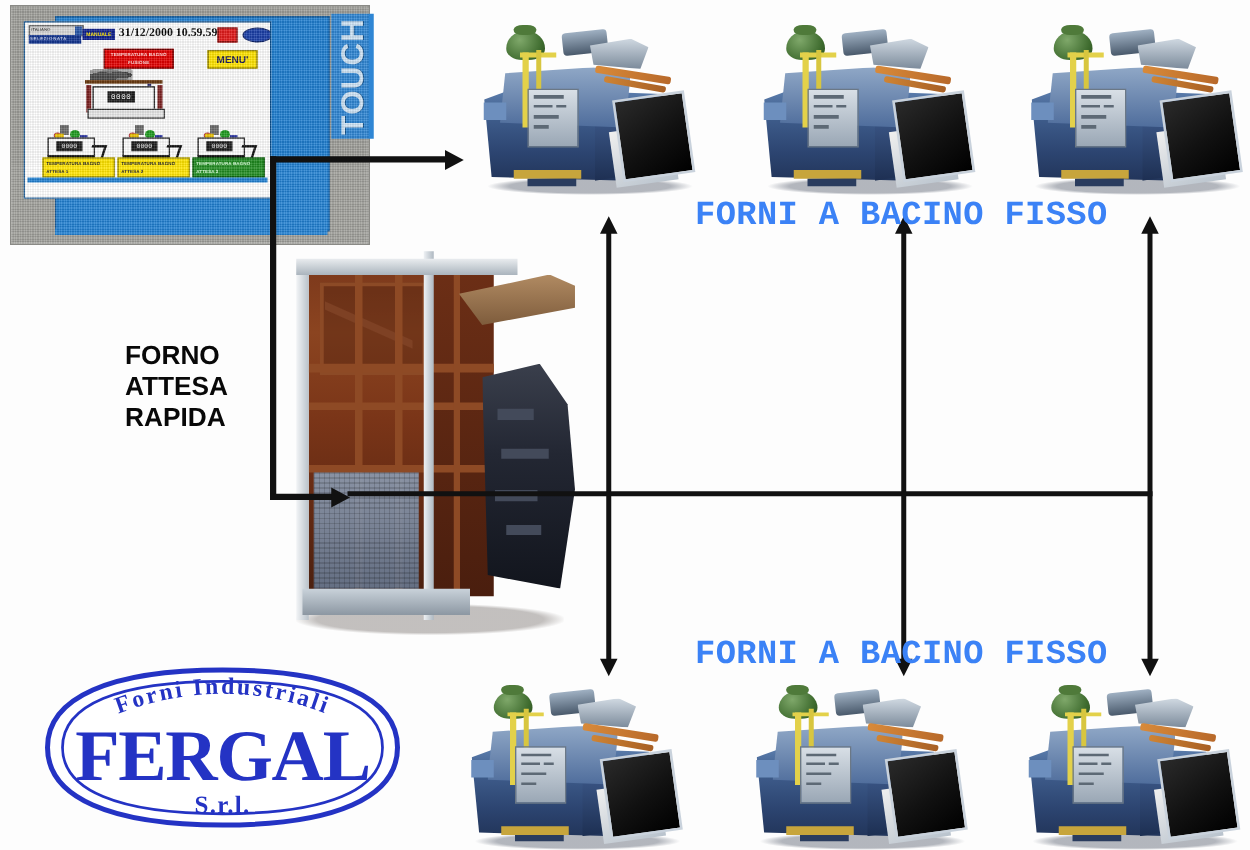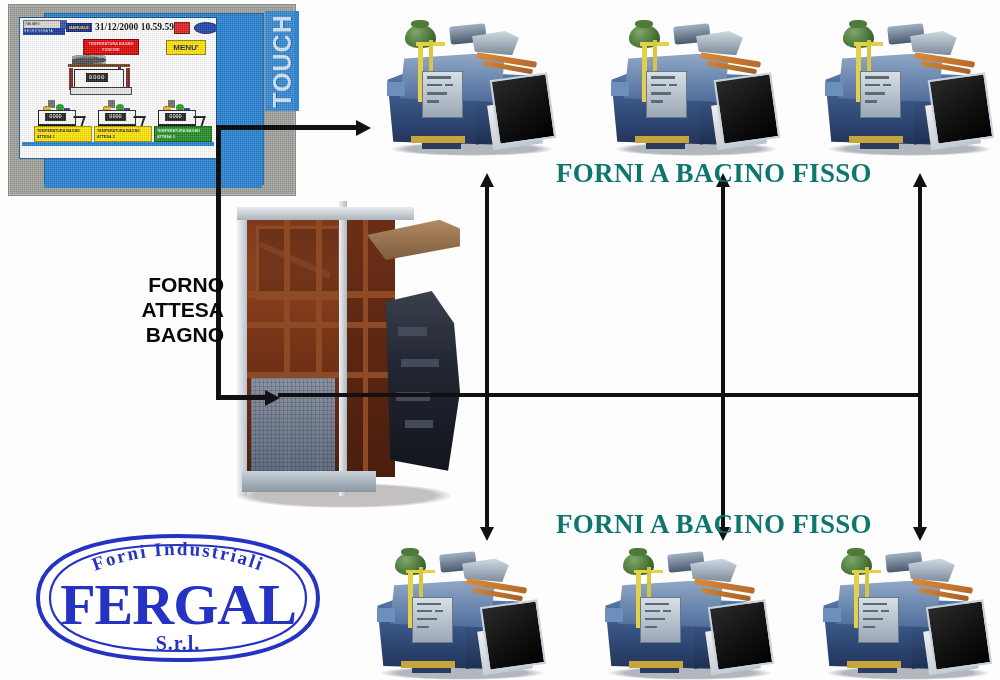--- a/index.html
+++ b/index.html
@@ -179,23 +179,23 @@
      background:linear-gradient(24deg,rgba(255,255,255,0) 46%,#7e4124 47% 53%,rgba(255,255,255,0) 54%);}
 
   
   .ln{position:absolute;background:#111;}
   .arrowhead{position:absolute;width:0;height:0;}
   .ah-right{border-top:8px solid transparent;border-bottom:8px solid transparent;border-left:15px solid #111;}
   .ah-up{border-left:7px solid transparent;border-right:7px solid transparent;border-bottom:14px solid #111;}
   .ah-down{border-left:7px solid transparent;border-right:7px solid transparent;border-top:14px solid #111;}
 
   
-  .title-txt{position:absolute;font-weight:bold;color:#0f766e;white-space:nowrap;
-     font-family:Liberation Serif, serif;letter-spacing:.3px;}
-  .ffr-label{position:absolute;left:100px;top:272px;width:124px;text-align:right;
+  .title-txt{position:absolute;font-weight:bold;color:#3b82f6;white-space:nowrap;
+     font-family:Liberation Mono, monospace;letter-spacing:.3px;}
+  .ffr-label{position:absolute;left:100px;top:272px;width:124px;text-align:left;
      font-weight:bold;font-size:21px;line-height:25px;color:#080808;
      font-family:"Liberation Sans", sans-serif;}
 
   
   .logo{position:absolute;left:28px;top:528px;width:300px;height:140px;}
   .logo svg{display:block;}
 </style>
 </head>
 <body>
 
@@ -496,21 +496,21 @@
   <div class="arrowhead ah-up" style="left:913px;top:173px;"></div>
   <div class="arrowhead ah-down" style="left:913px;top:527px;"></div>
 
   <div class="title-txt" style="left:556px;top:158px;font-size:27px;">FORNI A BACINO FISSO</div>
 
   <div class="title-txt" style="left:556px;top:509px;font-size:27px;">FORNI A BACINO FISSO</div>
 
   <div class="ffr-label">
     <div>FORNO</div>
     <div>ATTESA</div>
-    <div>BAGNO</div>
+    <div>RAPIDA</div>
   </div>
 
   <div class="logo">
     <svg width="300" height="140" viewBox="0 0 300 140" xmlns="http://www.w3.org/2000/svg">
       <defs>
         <path id="arcTop" d="M 38 56 Q 150 -2 262 56" fill="none"></path>
       </defs>
 
       <path d="M 10 70 C 10 30 60 8 150 8 C 240 8 290 30 290 70
                C 290 110 240 132 150 132 C 60 132 10 110 10 70 Z" fill="#ffffff" stroke="#2433c4" stroke-width="4"></path>

